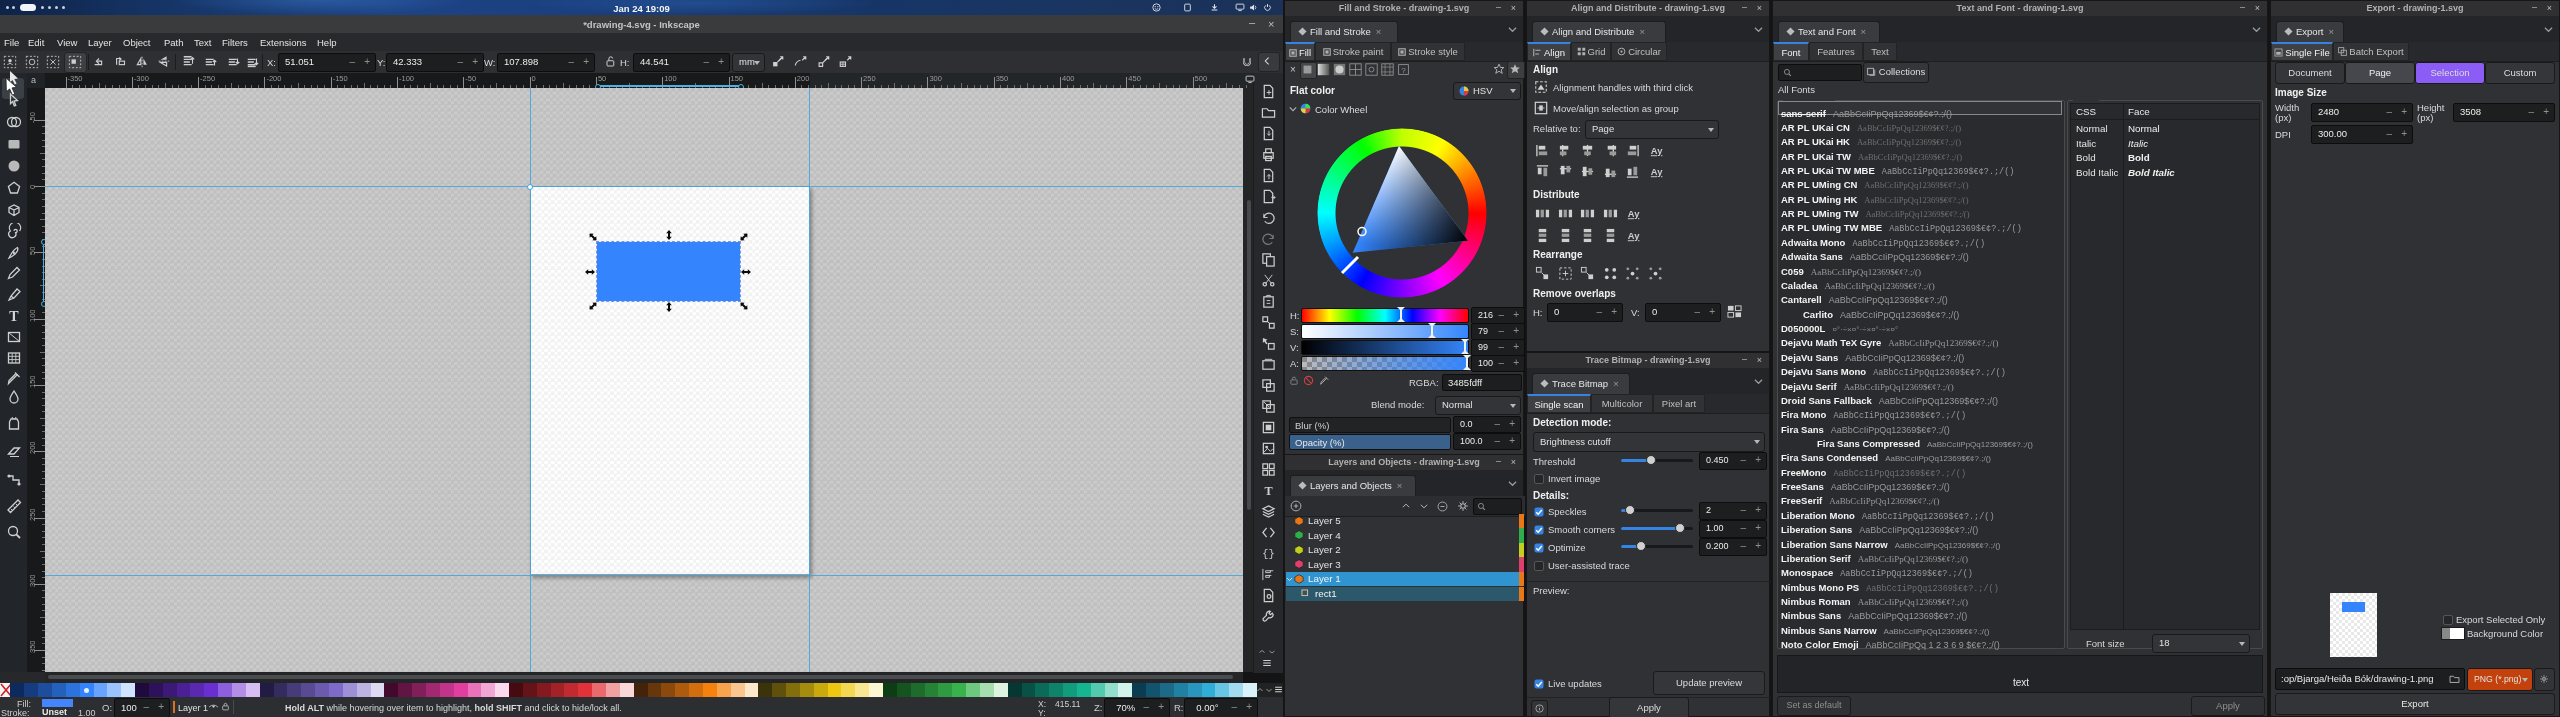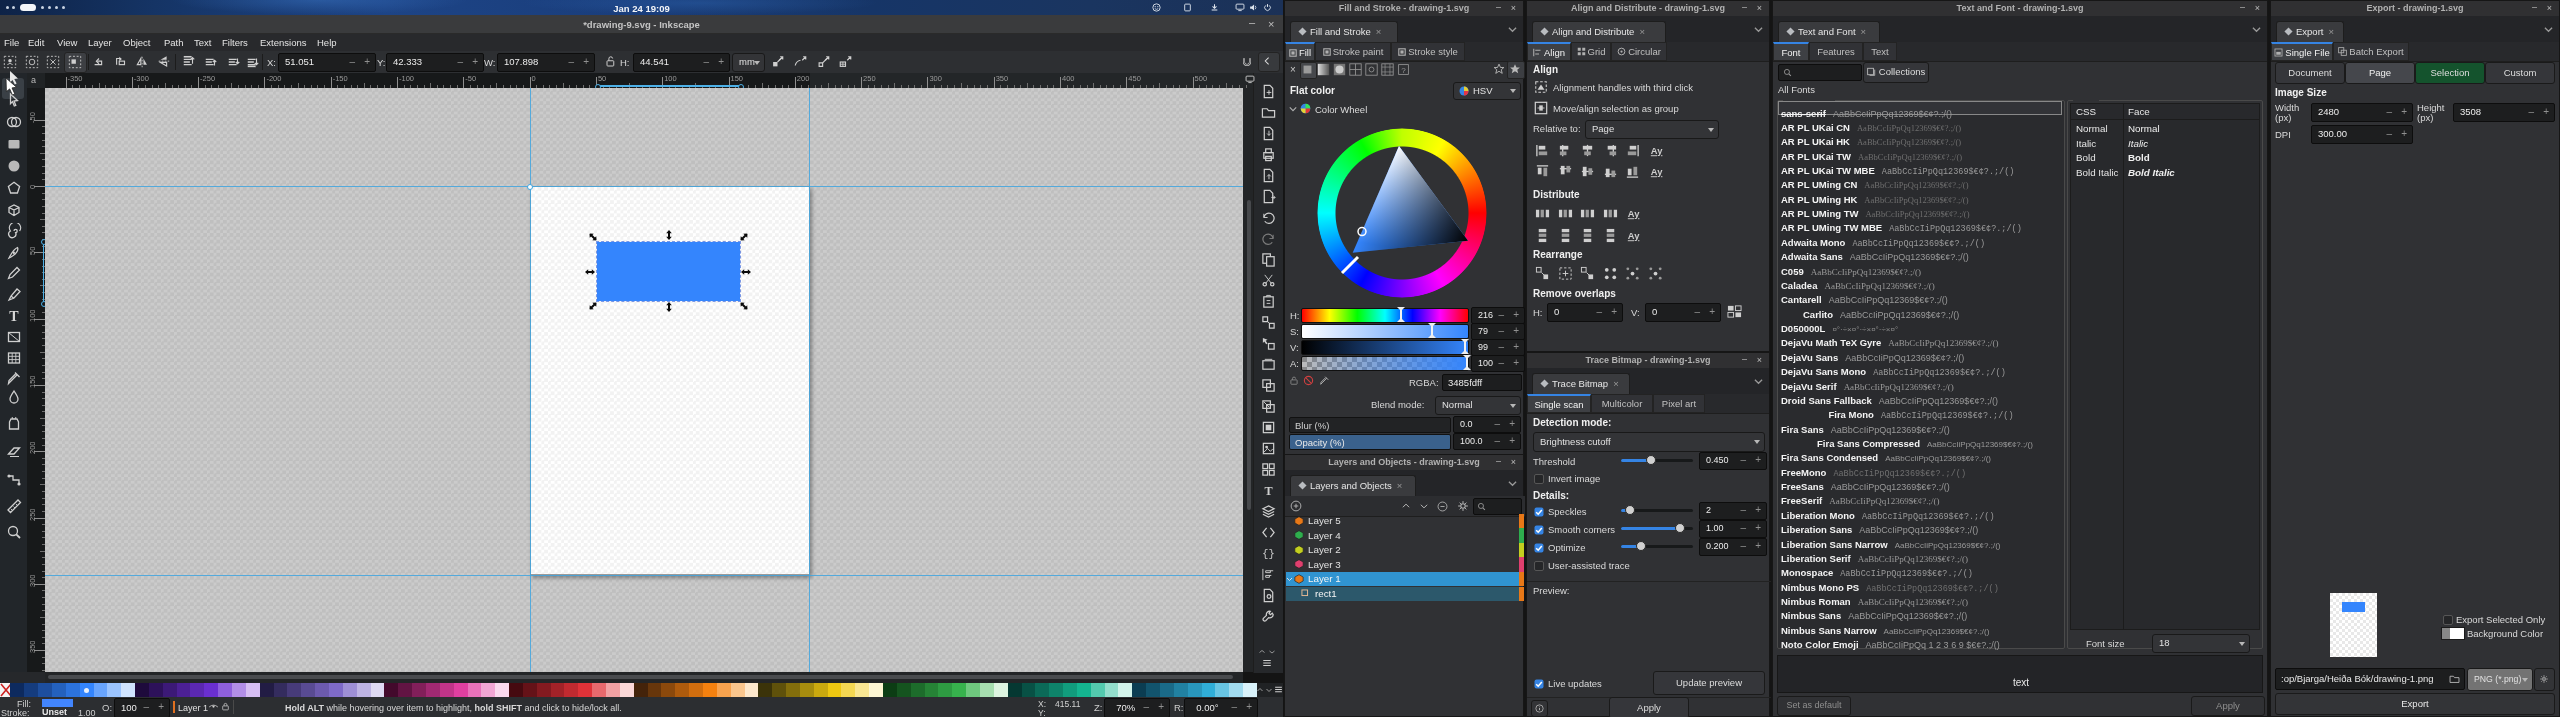--- a/index.html
+++ b/index.html
@@ -46,21 +46,21 @@
   </svg>
 <svg style="position:absolute;left:1249px;top:3px" width="9" height="9" viewBox="0 0 16 16">
     <path d="M2 6 h3 l4 -3.5 v11 L5 10 H2 z" fill="#dfe5ee"></path>
     <path d="M11 5 q2.5 3 0 6" stroke="#dfe5ee" fill="none" stroke-width="1.4"></path>
   </svg>
 <svg style="position:absolute;left:1263px;top:3px" width="9" height="9" viewBox="0 0 16 16">
     <path d="M8 2 v5" stroke="#dfe5ee" stroke-width="1.8"></path>
     <path d="M5 4.2 a5 5 0 1 0 6 0" stroke="#dfe5ee" fill="none" stroke-width="1.6"></path>
   </svg>
 <div style="position:absolute;left:0px;top:15px;width:1283px;height:18px;background:#3a3b3d;border-bottom:1px solid #2a2a2a;"></div>
-<div style="position:absolute;left:0px;top:19px;width:1283px;text-align:center;font-size:9.5px;color:#c4c4c4;font-weight:bold;white-space:nowrap;">*drawing-9.svg - Inkscape</div>
+<div style="position:absolute;left:0px;top:19px;width:1283px;text-align:center;font-size:9.5px;color:#c4c4c4;font-weight:bold;white-space:nowrap;">*drawing-4.svg - Inkscape</div>
 <div style="position:absolute;left:1249px;top:16px;font-size:11px;color:#c0c0c0;font-weight:normal;white-space:nowrap;">–</div>
 <div style="position:absolute;left:1268px;top:18px;font-size:11px;color:#c0c0c0;font-weight:normal;white-space:nowrap;">×</div>
 <div style="position:absolute;left:0px;top:34px;width:1283px;height:17px;background:#28292c;"></div>
 <div style="position:absolute;left:4px;top:37px;font-size:9.5px;color:#e4e4e4;font-weight:normal;white-space:nowrap;">File</div>
 <div style="position:absolute;left:28px;top:37px;font-size:9.5px;color:#e4e4e4;font-weight:normal;white-space:nowrap;">Edit</div>
 <div style="position:absolute;left:57px;top:37px;font-size:9.5px;color:#e4e4e4;font-weight:normal;white-space:nowrap;">View</div>
 <div style="position:absolute;left:88px;top:37px;font-size:9.5px;color:#e4e4e4;font-weight:normal;white-space:nowrap;">Layer</div>
 <div style="position:absolute;left:123px;top:37px;font-size:9.5px;color:#e4e4e4;font-weight:normal;white-space:nowrap;">Object</div>
 <div style="position:absolute;left:164px;top:37px;font-size:9.5px;color:#e4e4e4;font-weight:normal;white-space:nowrap;">Path</div>
 <div style="position:absolute;left:194px;top:37px;font-size:9.5px;color:#e4e4e4;font-weight:normal;white-space:nowrap;">Text</div>
@@ -1478,21 +1478,21 @@
     <div style="position:absolute;left:8px;top:259.57000000000005px;white-space:nowrap;overflow:hidden;width:280px;"><span style="font-size:9.5px;color:#f4f4f4;font-weight:bold;">C059</span><span style="font-size:9px;color:#9a9a9a;font-family:'Liberation Serif',serif;margin-left:7px;">AaBbCcIiPpQq12369$€¢?.;/()</span></div>
     <div style="position:absolute;left:8px;top:273.94000000000005px;white-space:nowrap;overflow:hidden;width:280px;"><span style="font-size:9.5px;color:#f4f4f4;font-weight:bold;">Caladea</span><span style="font-size:9px;color:#9a9a9a;font-family:'Liberation Serif',serif;margin-left:7px;">AaBbCcIiPpQq12369$€¢?.;/()</span></div>
     <div style="position:absolute;left:8px;top:288.31000000000006px;white-space:nowrap;overflow:hidden;width:280px;"><span style="font-size:9.5px;color:#f4f4f4;font-weight:bold;">Cantarell</span><span style="font-size:9px;color:#9a9a9a;font-family:'Liberation Sans',sans-serif;margin-left:7px;">AaBbCcIiPpQq12369$€¢?.;/()</span></div>
     <div style="position:absolute;left:8px;top:302.68000000000006px;white-space:nowrap;overflow:hidden;width:280px;"><span style="font-size:9.5px;color:#f4f4f4;font-weight:bold;margin-left:22px;">Carlito</span><span style="font-size:9px;color:#9a9a9a;font-family:'Liberation Sans',sans-serif;margin-left:7px;">AaBbCcIiPpQq12369$€¢?.;/()</span></div>
     <div style="position:absolute;left:8px;top:317.05000000000007px;white-space:nowrap;overflow:hidden;width:280px;"><span style="font-size:9.5px;color:#f4f4f4;font-weight:bold;">D050000L</span><span style="font-size:8px;color:#8a8a8a;font-family:'Liberation Sans',sans-serif;margin-left:7px;">¤°·÷×¤°·÷×¤°·÷×¤°</span></div>
     <div style="position:absolute;left:8px;top:331.4200000000001px;white-space:nowrap;overflow:hidden;width:280px;"><span style="font-size:9.5px;color:#f4f4f4;font-weight:bold;">DejaVu Math TeX Gyre</span><span style="font-size:9px;color:#9a9a9a;font-family:'Liberation Serif',serif;margin-left:7px;">AaBbCcIiPpQq12369$€¢?.;/()</span></div>
     <div style="position:absolute;left:8px;top:345.7900000000001px;white-space:nowrap;overflow:hidden;width:280px;"><span style="font-size:9.5px;color:#f4f4f4;font-weight:bold;">DejaVu Sans</span><span style="font-size:9px;color:#9a9a9a;font-family:'Liberation Sans',sans-serif;margin-left:7px;">AaBbCcIiPpQq12369$€¢?.;/()</span></div>
     <div style="position:absolute;left:8px;top:360.1600000000001px;white-space:nowrap;overflow:hidden;width:280px;"><span style="font-size:9.5px;color:#f4f4f4;font-weight:bold;">DejaVu Sans Mono</span><span style="font-size:8.5px;color:#9a9a9a;font-family:'Liberation Mono',monospace;margin-left:7px;">AaBbCcIiPpQq12369$€¢?.;/()</span></div>
     <div style="position:absolute;left:8px;top:374.5300000000001px;white-space:nowrap;overflow:hidden;width:280px;"><span style="font-size:9.5px;color:#f4f4f4;font-weight:bold;">DejaVu Serif</span><span style="font-size:9px;color:#9a9a9a;font-family:'Liberation Serif',serif;margin-left:7px;">AaBbCcIiPpQq12369$€¢?.;/()</span></div>
     <div style="position:absolute;left:8px;top:388.9000000000001px;white-space:nowrap;overflow:hidden;width:280px;"><span style="font-size:9.5px;color:#f4f4f4;font-weight:bold;">Droid Sans Fallback</span><span style="font-size:9px;color:#9a9a9a;font-family:'Liberation Sans',sans-serif;margin-left:7px;">AaBbCcIiPpQq12369$€¢?.;/()</span></div>
-    <div style="position:absolute;left:8px;top:403.2700000000001px;white-space:nowrap;overflow:hidden;width:280px;text-align:center;"><span style="font-size:9.5px;color:#f4f4f4;font-weight:bold;">Fira Mono</span><span style="font-size:8.5px;color:#9a9a9a;font-family:'Liberation Mono',monospace;margin-left:7px;">AaBbCcIiPpQq12369$€¢?.;/()</span></div>
+    <div style="position:absolute;left:8px;top:403.2700000000001px;white-space:nowrap;overflow:hidden;width:280px;"><span style="font-size:9.5px;color:#f4f4f4;font-weight:bold;">Fira Mono</span><span style="font-size:8.5px;color:#9a9a9a;font-family:'Liberation Mono',monospace;margin-left:7px;">AaBbCcIiPpQq12369$€¢?.;/()</span></div>
     <div style="position:absolute;left:8px;top:417.6400000000001px;white-space:nowrap;overflow:hidden;width:280px;"><span style="font-size:9.5px;color:#f4f4f4;font-weight:bold;">Fira Sans</span><span style="font-size:9px;color:#9a9a9a;font-family:'Liberation Sans',sans-serif;margin-left:7px;">AaBbCcIiPpQq12369$€¢?.;/()</span></div>
     <div style="position:absolute;left:8px;top:432.0100000000001px;white-space:nowrap;overflow:hidden;width:280px;margin-left:36px;"><span style="font-size:9.5px;color:#f4f4f4;font-weight:bold;">Fira Sans Compressed</span><span style="font-size:8px;color:#9a9a9a;font-family:'Liberation Sans',sans-serif;margin-left:7px;">AaBbCcIiPpQq12369$€¢?.;/()</span></div>
     <div style="position:absolute;left:8px;top:446.3800000000001px;white-space:nowrap;overflow:hidden;width:280px;"><span style="font-size:9.5px;color:#f4f4f4;font-weight:bold;">Fira Sans Condensed</span><span style="font-size:8px;color:#9a9a9a;font-family:'Liberation Sans',sans-serif;margin-left:7px;">AaBbCcIiPpQq12369$€¢?.;/()</span></div>
     <div style="position:absolute;left:8px;top:460.7500000000001px;white-space:nowrap;overflow:hidden;width:280px;"><span style="font-size:9.5px;color:#f4f4f4;font-weight:bold;">FreeMono</span><span style="font-size:8.5px;color:#6f6f6f;font-family:'Liberation Mono',monospace;margin-left:7px;">AaBbCcIiPpQq12369$€¢?.;/()</span></div>
     <div style="position:absolute;left:8px;top:475.1200000000001px;white-space:nowrap;overflow:hidden;width:280px;"><span style="font-size:9.5px;color:#f4f4f4;font-weight:bold;">FreeSans</span><span style="font-size:9px;color:#9a9a9a;font-family:'Liberation Sans',sans-serif;margin-left:7px;">AaBbCcIiPpQq12369$€¢?.;/()</span></div>
     <div style="position:absolute;left:8px;top:489.4900000000001px;white-space:nowrap;overflow:hidden;width:280px;"><span style="font-size:9.5px;color:#f4f4f4;font-weight:bold;">FreeSerif</span><span style="font-size:9px;color:#9a9a9a;font-family:'Liberation Serif',serif;margin-left:7px;">AaBbCcIiPpQq12369$€¢?.;/()</span></div>
     <div style="position:absolute;left:8px;top:503.8600000000001px;white-space:nowrap;overflow:hidden;width:280px;"><span style="font-size:9.5px;color:#f4f4f4;font-weight:bold;">Liberation Mono</span><span style="font-size:8.5px;color:#9a9a9a;font-family:'Liberation Mono',monospace;margin-left:7px;">AaBbCcIiPpQq12369$€¢?.;/()</span></div>
     <div style="position:absolute;left:8px;top:518.2300000000001px;white-space:nowrap;overflow:hidden;width:280px;"><span style="font-size:9.5px;color:#f4f4f4;font-weight:bold;text-align:center;">Liberation Sans</span><span style="font-size:9px;color:#9a9a9a;font-family:'Liberation Sans',sans-serif;margin-left:7px;">AaBbCcIiPpQq12369$€¢?.;/()</span></div>
     <div style="position:absolute;left:8px;top:532.6000000000001px;white-space:nowrap;overflow:hidden;width:280px;"><span style="font-size:9.5px;color:#f4f4f4;font-weight:bold;">Liberation Sans Narrow</span><span style="font-size:8px;color:#9a9a9a;font-family:'Liberation Sans',sans-serif;margin-left:7px;">AaBbCcIiPpQq12369$€¢?.;/()</span></div>
     <div style="position:absolute;left:8px;top:546.9700000000001px;white-space:nowrap;overflow:hidden;width:280px;"><span style="font-size:9.5px;color:#f4f4f4;font-weight:bold;">Liberation Serif</span><span style="font-size:9px;color:#9a9a9a;font-family:'Liberation Serif',serif;margin-left:7px;">AaBbCcIiPpQq12369$€¢?.;/()</span></div>
@@ -1542,21 +1542,21 @@
     <div class="ntab act" style="left:0px;top:41px;width:62px;"><svg width="9" height="9" viewBox="0 0 14 14" style="vertical-align:-1px;margin-right:2px">
         <rect x="1.5" y="1.5" width="11" height="11" fill="none" stroke="#b0b0b0" stroke-width="1.3"></rect>
         <rect x="3.5" y="6" width="7" height="4.5" fill="#b0b0b0"></rect>
       </svg>Single File</div>
     <div class="ntab" style="left:62px;top:41px;width:76px;"><svg width="9" height="9" viewBox="0 0 14 14" style="vertical-align:-1px;margin-right:2px">
         <rect x="1" y="1" width="8" height="8" fill="none" stroke="#b0b0b0" stroke-width="1.3"></rect>
         <rect x="5" y="5" width="8" height="8" fill="none" stroke="#b0b0b0" stroke-width="1.3"></rect>
       </svg>Batch Export</div>
     <div style="position:absolute;left:4px;top:61px;width:68px;height:20px;background:#35363a;border:1px solid #1a1a1a;border-radius:3px;text-align:center;line-height:19px;font-size:9.5px;color:#dedede;font-weight:normal;">Document</div>
     <div style="position:absolute;left:74px;top:61px;width:68px;height:20px;background:#45474c;border:1px solid #1a1a1a;border-radius:3px;text-align:center;line-height:19px;font-size:9.5px;color:#f0f0f0;font-weight:normal;">Page</div>
-    <div style="position:absolute;left:144px;top:61px;width:68px;height:20px;background:#14532d;border:1px solid #1a1a1a;border-radius:3px;text-align:center;line-height:19px;font-size:9.5px;color:#dedede;font-weight:normal;">Selection</div>
+    <div style="position:absolute;left:144px;top:61px;width:68px;height:20px;background:#8b5cf6;border:1px solid #1a1a1a;border-radius:3px;text-align:center;line-height:19px;font-size:9.5px;color:#dedede;font-weight:normal;">Selection</div>
     <div style="position:absolute;left:214px;top:61px;width:68px;height:20px;background:#35363a;border:1px solid #1a1a1a;border-radius:3px;text-align:center;line-height:19px;font-size:9.5px;color:#dedede;font-weight:normal;">Custom</div>
     <div style="position:absolute;left:4px;top:86px;font-size:10px;color:#f0f0f0;font-weight:normal;white-space:nowrap;"><b>Image Size</b></div>
     <div style="position:absolute;left:4px;top:101px;font-size:9.5px;color:#dadada;font-weight:normal;white-space:nowrap;">Width</div>
     <div style="position:absolute;left:4px;top:111px;font-size:9.5px;color:#dadada;font-weight:normal;white-space:nowrap;">(px)</div>
     <div style="position:absolute;left:40px;top:102px;width:100px;height:17px;background:#1d1e1f;border:1px solid #0d0d0d;border-radius:2px;">
       <span style="position:absolute;left:6px;top:2.25px;font-size:9.5px;color:#ececec;">2480</span>
       <span style="position:absolute;right:20px;top:1.5px;font-size:10px;color:#909090;">–</span>
       <span style="position:absolute;right:5px;top:1.5px;font-size:10px;color:#909090;">+</span>
     </div>
     <div style="position:absolute;left:146px;top:101px;font-size:9.5px;color:#dadada;font-weight:normal;white-space:nowrap;">Height</div>
@@ -1577,21 +1577,21 @@
     <div style="position:absolute;left:172px;top:614px;width:10px;height:10px;background:#252628;border:1px solid #565656;border-radius:2px;box-sizing:border-box;"></div>
     <div style="position:absolute;left:185px;top:613px;font-size:9.5px;color:#dadada;font-weight:normal;white-space:nowrap;">Export Selected Only</div>
     <div style="position:absolute;left:170px;top:626px;width:22px;height:11px;background:linear-gradient(90deg,#888 0 35%,#fff 35%);border:1px solid #1a1a1a;"></div>
     <div style="position:absolute;left:196px;top:627px;font-size:9.5px;color:#dadada;font-weight:normal;white-space:nowrap;">Background Color</div>
     <div style="position:absolute;left:4px;top:667px;width:188px;height:20px;background:#1d1e1f;border:1px solid #0d0d0d;border-radius:2px;">
       <span style="position:absolute;left:5px;top:4px;font-size:9.5px;color:#e8e8e8;white-space:nowrap;">:op/Bjarga/Heiða Bók/drawing-1.png</span>
       <svg width="11" height="10" viewBox="0 0 16 14" style="position:absolute;right:4px;top:5px">
         <path d="M1.5 3 h5 l1.5 2 h6.5 v7 h-13 z" stroke="#b9b9b9" fill="none" stroke-width="1.3"></path>
       </svg>
     </div>
-    <div style="position:absolute;left:196px;top:667px;width:64px;height:21px;background:#737373;border:1px solid #191919;border-radius:3px;">
+    <div style="position:absolute;left:196px;top:667px;width:64px;height:21px;background:#c2410c;border:1px solid #191919;border-radius:3px;">
       <span style="position:absolute;left:6px;top:4.65px;font-size:8.7px;color:#e2e2e2;white-space:nowrap;">PNG (*.png)</span>
       <span style="position:absolute;right:4px;top:50%;margin-top:-2px;width:0;height:0;border-left:3.5px solid transparent;border-right:3.5px solid transparent;border-top:4px solid #b8b8b8;"></span>
     </div>
     <div style="position:absolute;left:263px;top:667px;width:19px;height:21px;background:#333437;border:1px solid #191919;border-radius:3px;">
       <svg width="10" height="10" viewBox="0 0 16 16" style="position:absolute;left:4px;top:5px">
         <circle cx="8" cy="8" r="2.2" fill="none" stroke="#b9b9b9" stroke-width="1.4"></circle>
         <path d="M8 2 V4.5 M8 11.5 V14 M2 8 H4.5 M11.5 8 H14 M3.8 3.8 L5.5 5.5 M10.5 10.5 l1.7 1.7 M12.2 3.8 L10.5 5.5 M5.5 10.5 L3.8 12.2" stroke="#b9b9b9" stroke-width="1.3"></path>
       </svg>
     </div>
     <div style="position:absolute;left:4px;top:692px;width:278px;height:20px;background:#333437;border:1px solid #1a1a1a;border-radius:3px;text-align:center;line-height:19px;font-size:9.5px;color:#e8e8e8;font-weight:normal;">Export</div>

